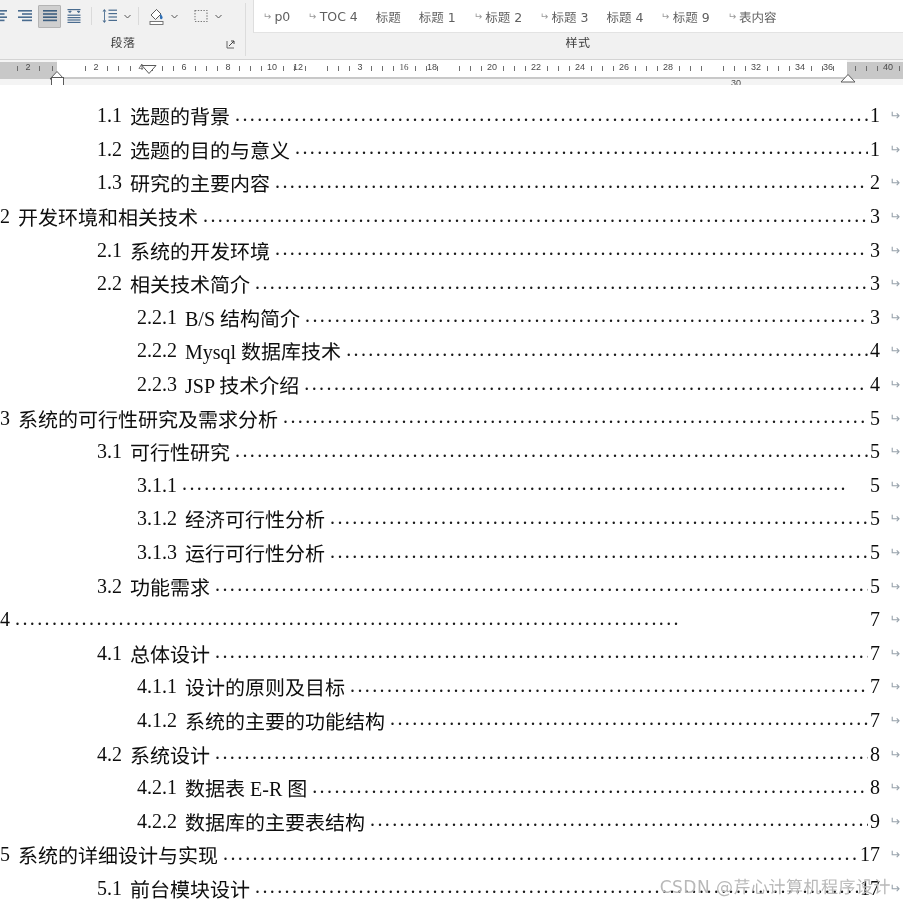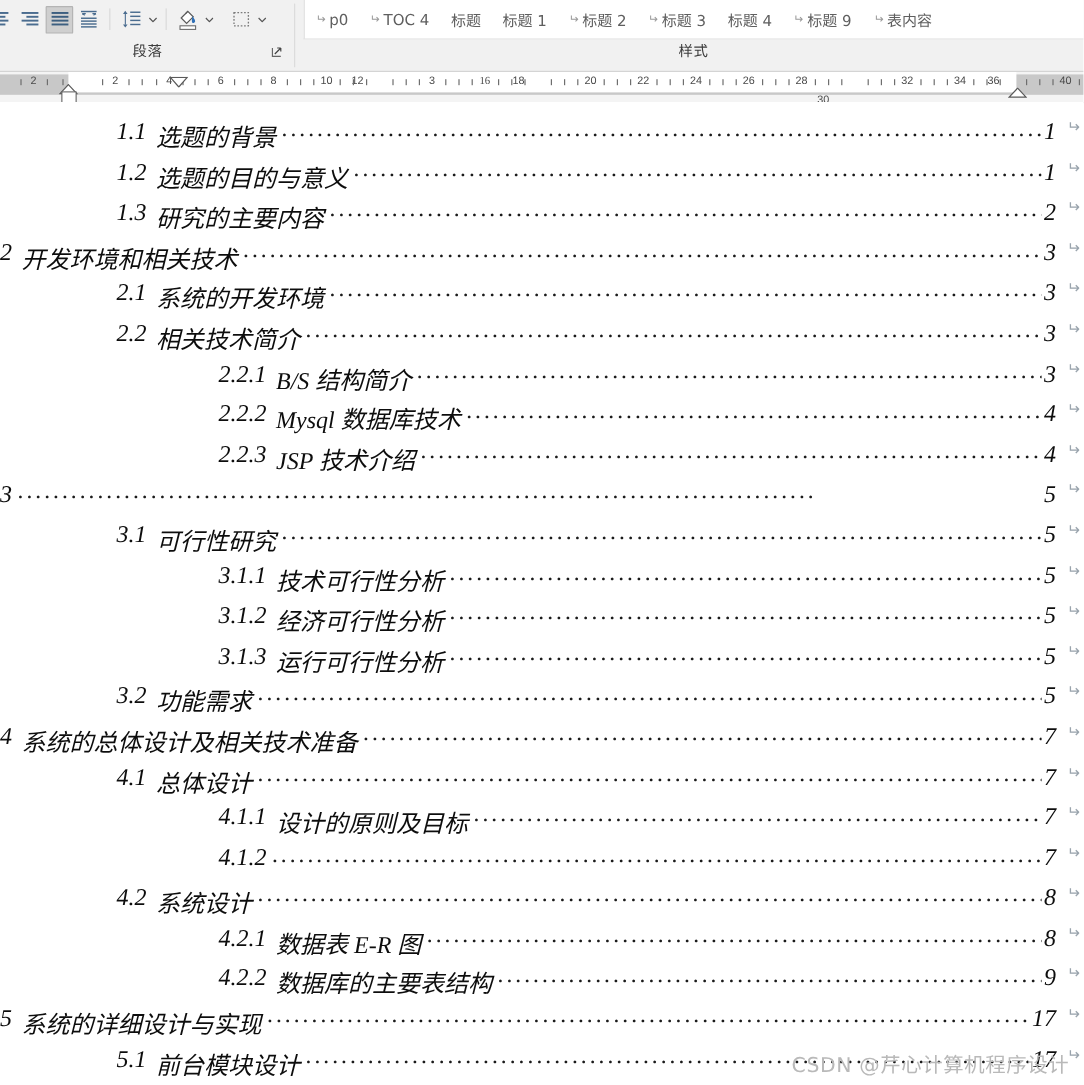--- a/index.html
+++ b/index.html
@@ -215,27 +215,26 @@
   .toc-list {
     position: absolute;
     top: 14px;
     left: 0;
     width: 903px;
   }
   .toc-row {
     position: relative;
     height: 33.6px;
     display: flex;
-    align-items: flex-start;
+    align-items: center;
     font-family: "Liberation Serif", "DejaVu Serif", serif;
     font-size: 20px;
     color: #0d0d0d;
     white-space: nowrap;
     cursor: default;
-    font-style: italic;
   }
   .toc-num {
     flex: 0 0 auto;
     font-family: "Liberation Serif", "DejaVu Serif", serif;
   }
   .toc-title {
     flex: 0 0 auto;
     font-family: "Liberation Serif", "DejaVu Serif", serif;
     padding-left: 8px;
   }
@@ -267,21 +266,21 @@
     color: #9aa4ad;
     font-size: 13px;
     padding-left: 3px;
     display: inline-block;
     transform: scaleX(-1);
     font-family: "DejaVu Sans", sans-serif;
   }
 
   
   .lvl1 { padding-left: 97px; }
-  .lvl2 { padding-left: 137px; margin-left: 45px; }
+  .lvl2 { padding-left: 137px; }
 
   
   .watermark {
     position: absolute;
     right: 12px;
     bottom: 6px;
     font-size: 17px;
     color: #b9b9b9;
     font-family: "DejaVu Sans", "Liberation Sans", sans-serif;
     white-space: nowrap;
@@ -500,21 +499,21 @@
       <div class="ruler-minor" style="left: 547px;"></div>
       <div class="ruler-num" style="left: 580px;">24</div>
       <div class="ruler-minor" style="left: 569px;"></div>
       <div class="ruler-minor" style="left: 591px;"></div>
       <div class="ruler-num" style="left: 624px;">26</div>
       <div class="ruler-minor" style="left: 613px;"></div>
       <div class="ruler-minor" style="left: 635px;"></div>
       <div class="ruler-num" style="left: 668px;">28</div>
       <div class="ruler-minor" style="left: 657px;"></div>
       <div class="ruler-minor" style="left: 679px;"></div>
-      <div class="ruler-num" style="left: 686px; margin-top: 16px;">30</div>
+      <div class="ruler-num" style="left: 736px; margin-top: 16px;">30</div>
       <div class="ruler-minor" style="left: 701px;"></div>
       <div class="ruler-minor" style="left: 723px;"></div>
       <div class="ruler-num" style="left: 756px;">32</div>
       <div class="ruler-minor" style="left: 745px;"></div>
       <div class="ruler-minor" style="left: 767px;"></div>
       <div class="ruler-num" style="left: 800px;">34</div>
       <div class="ruler-minor" style="left: 789px;"></div>
       <div class="ruler-minor" style="left: 811px;"></div>
       <div class="ruler-num" style="left: 828px;">36</div>
       <div class="ruler-minor" style="left: 833px;"></div>
@@ -645,38 +644,38 @@
         <span class="toc-num">2.2.3</span>
         <span class="toc-title">JSP 技术介绍</span>
         <span class="toc-leader">
           <span>..........................................................................................</span>
         </span>
         <span class="toc-page">4</span>
         <span class="toc-pilcrow">↵</span>
       </div>
       <div class="toc-row lvl0">
         <span class="toc-num">3</span>
+        <span class="toc-title">系统的可行性研究及需求分析</span>
         <span class="toc-leader">
           <span>..........................................................................................</span>
         </span>
         <span class="toc-page">5</span>
         <span class="toc-pilcrow">↵</span>
       </div>
       <div class="toc-row lvl1">
         <span class="toc-num">3.1</span>
         <span class="toc-title">可行性研究</span>
         <span class="toc-leader">
           <span>..........................................................................................</span>
         </span>
         <span class="toc-page">5</span>
         <span class="toc-pilcrow">↵</span>
       </div>
       <div class="toc-row lvl2">
         <span class="toc-num">3.1.1</span>
-        <span class="toc-title">技术可行性分析</span>
         <span class="toc-leader">
           <span>..........................................................................................</span>
         </span>
         <span class="toc-page">5</span>
         <span class="toc-pilcrow">↵</span>
       </div>
       <div class="toc-row lvl2">
         <span class="toc-num">3.1.2</span>
         <span class="toc-title">经济可行性分析</span>
         <span class="toc-leader">
@@ -698,21 +697,20 @@
         <span class="toc-num">3.2</span>
         <span class="toc-title">功能需求</span>
         <span class="toc-leader">
           <span>..........................................................................................</span>
         </span>
         <span class="toc-page">5</span>
         <span class="toc-pilcrow">↵</span>
       </div>
       <div class="toc-row lvl0">
         <span class="toc-num">4</span>
-        <span class="toc-title">系统的总体设计及相关技术准备</span>
         <span class="toc-leader">
           <span>..........................................................................................</span>
         </span>
         <span class="toc-page">7</span>
         <span class="toc-pilcrow">↵</span>
       </div>
       <div class="toc-row lvl1">
         <span class="toc-num">4.1</span>
         <span class="toc-title">总体设计</span>
         <span class="toc-leader">
@@ -725,20 +723,21 @@
         <span class="toc-num">4.1.1</span>
         <span class="toc-title">设计的原则及目标</span>
         <span class="toc-leader">
           <span>..........................................................................................</span>
         </span>
         <span class="toc-page">7</span>
         <span class="toc-pilcrow">↵</span>
       </div>
       <div class="toc-row lvl2">
         <span class="toc-num">4.1.2</span>
+        <span class="toc-title">系统的主要的功能结构</span>
         <span class="toc-leader">
           <span>..........................................................................................</span>
         </span>
         <span class="toc-page">7</span>
         <span class="toc-pilcrow">↵</span>
       </div>
       <div class="toc-row lvl1">
         <span class="toc-num">4.2</span>
         <span class="toc-title">系统设计</span>
         <span class="toc-leader">

